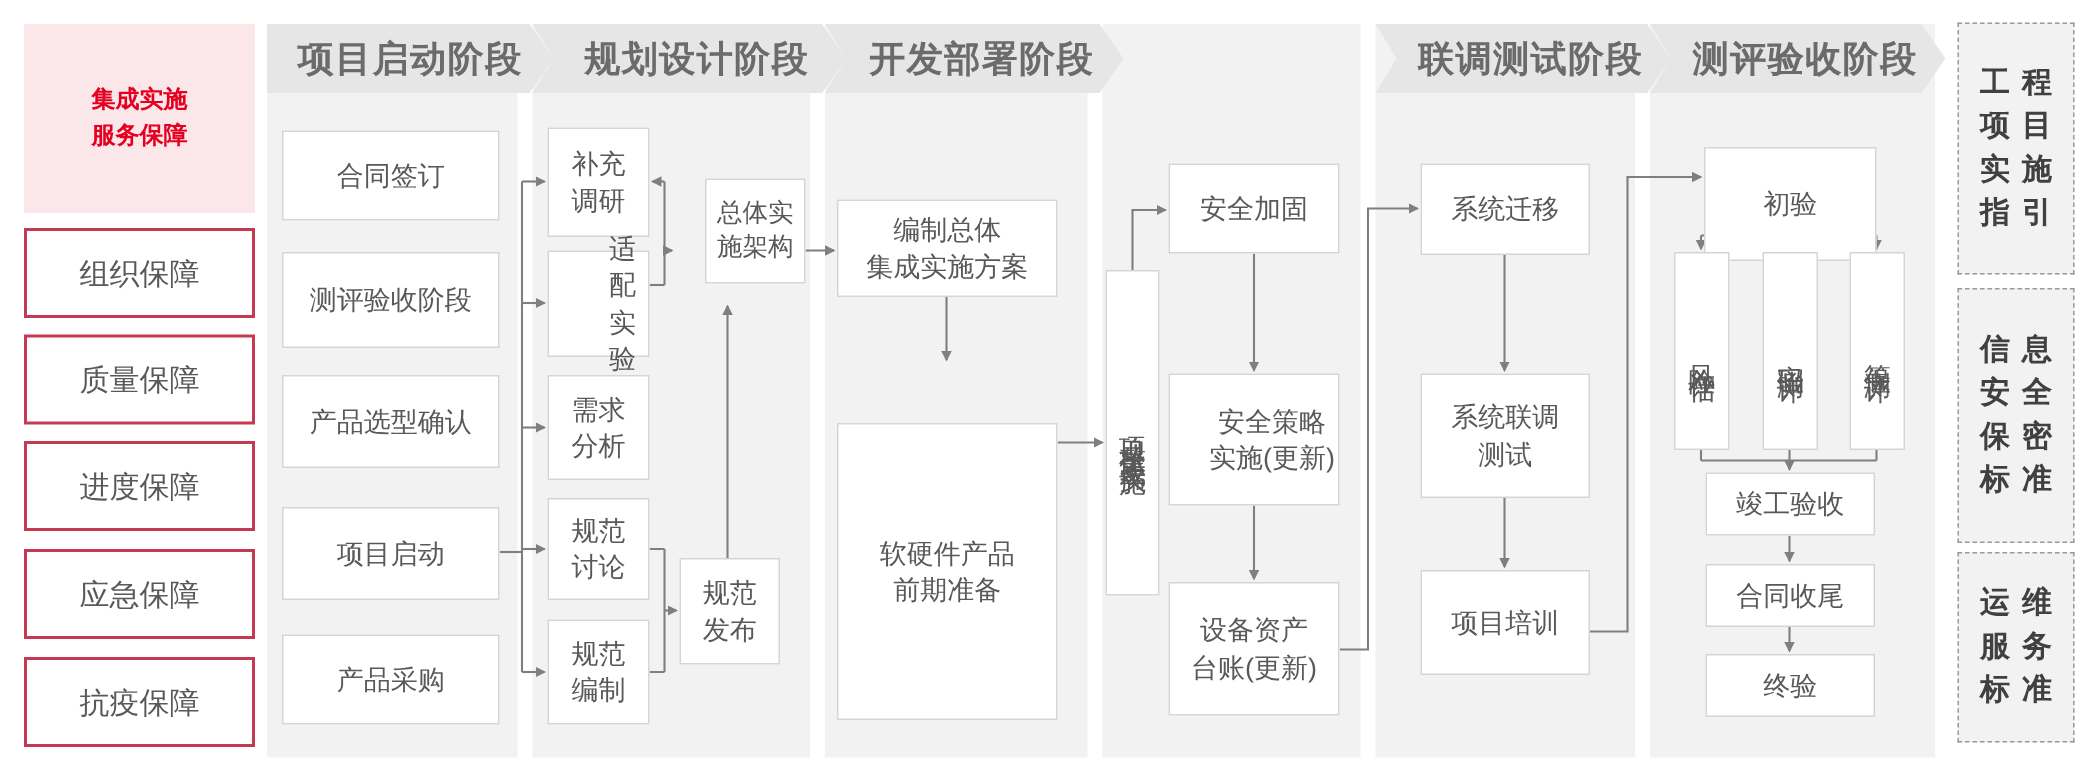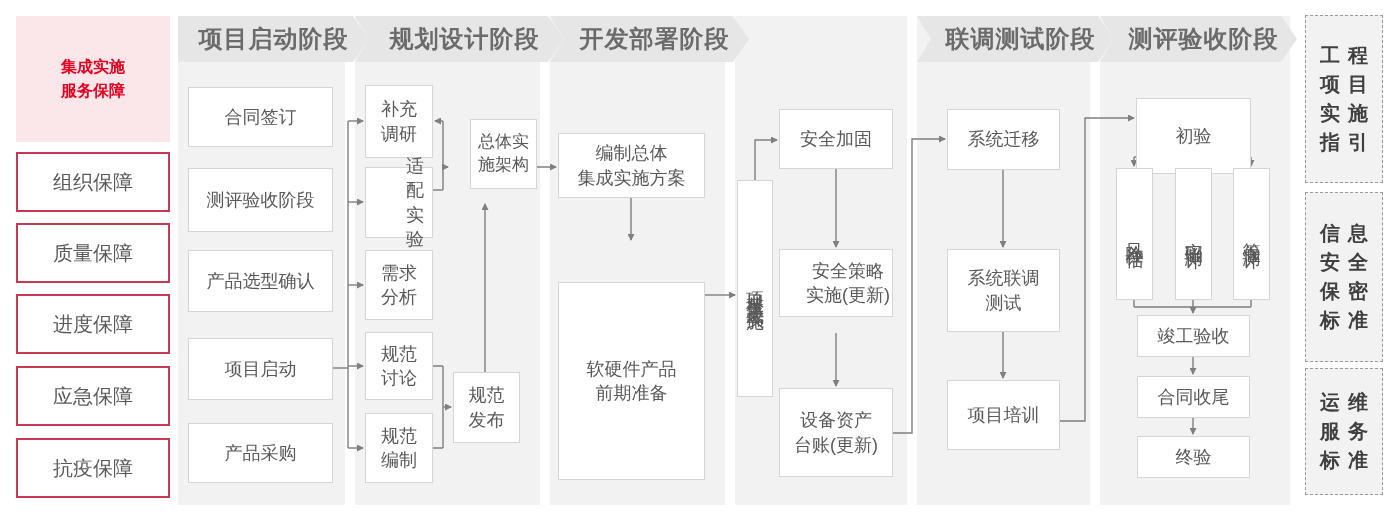--- a/index.html
+++ b/index.html
@@ -132,21 +132,21 @@
   <div class="node prewrap small2" style="left:453px;top:372px;width:67px;height:71px;">规范
 发布</div>
 
   <div class="node prewrap" style="left:558px;top:133px;width:147px;height:65px;">编制总体
 集成实施方案</div>
   <div class="node prewrap" style="left:558px;top:242px;width:147px;height:198px;margin-top:40px;">软硬件产品
 前期准备</div>
 
   <div class="node vert" style="left:737px;top:180px;width:36px;height:217px;">项目整体集成实施</div>
   <div class="node" style="left:779px;top:109px;width:114px;height:60px;">安全加固</div>
-  <div class="node prewrap" style="left:779px;top:249px;width:114px;height:68px;padding-left:24px;">安全策略
+  <div class="node prewrap" style="left:779px;top:249px;width:114px;height:88px;padding-left:24px;">安全策略
 实施(更新)</div>
   <div class="node prewrap" style="left:779px;top:388px;width:114px;height:89px;">设备资产
 台账(更新)</div>
 
   <div class="node" style="left:947px;top:109px;width:113px;height:61px;">系统迁移</div>
   <div class="node prewrap" style="left:947px;top:249px;width:113px;height:83px;">系统联调
 测试</div>
   <div class="node" style="left:947px;top:380px;width:113px;height:70px;">项目培训</div>
 
   <div class="node" style="left:1136px;top:98px;width:115px;height:76px;">初验</div>

